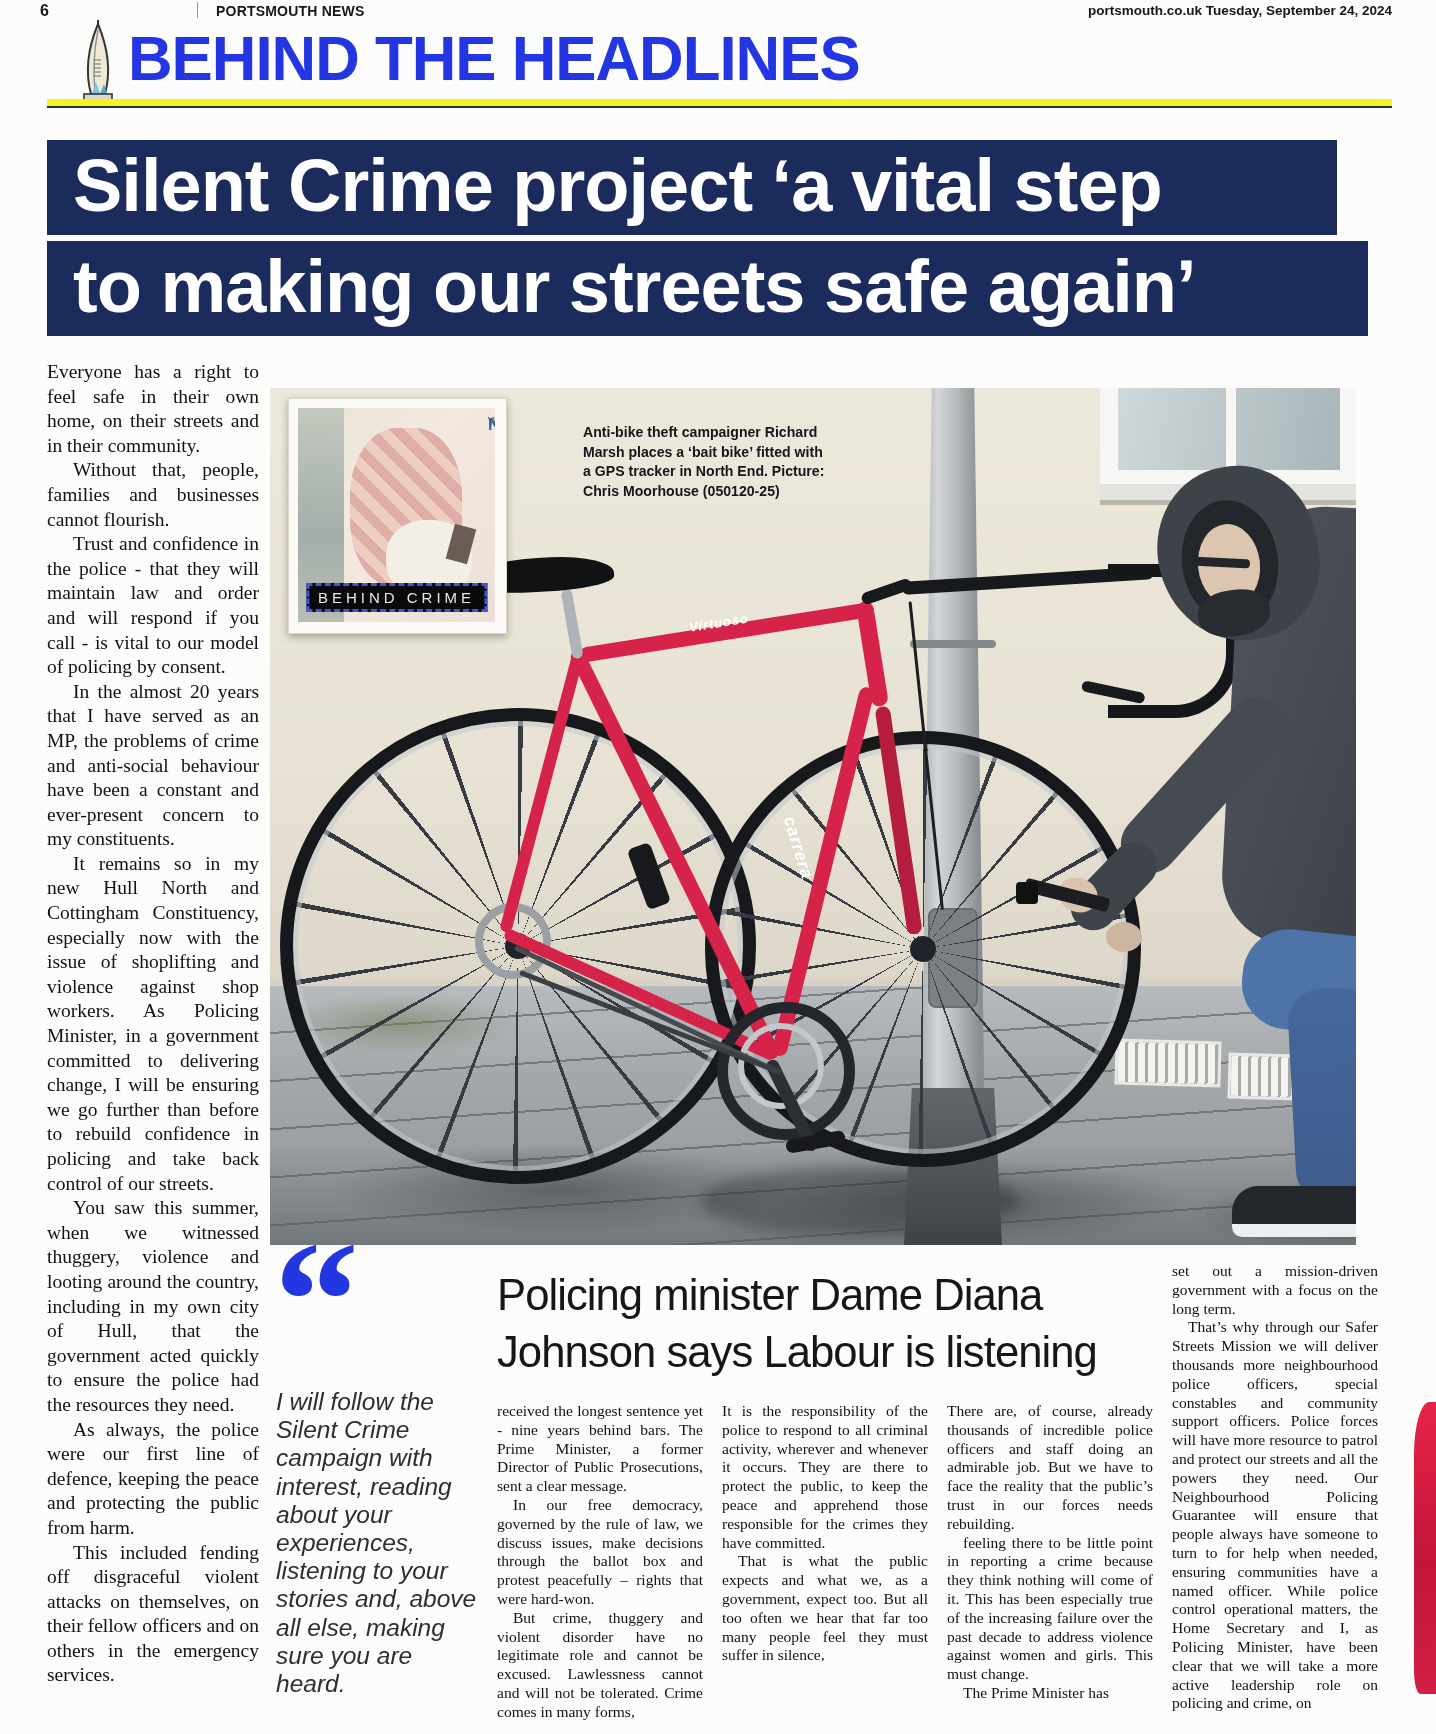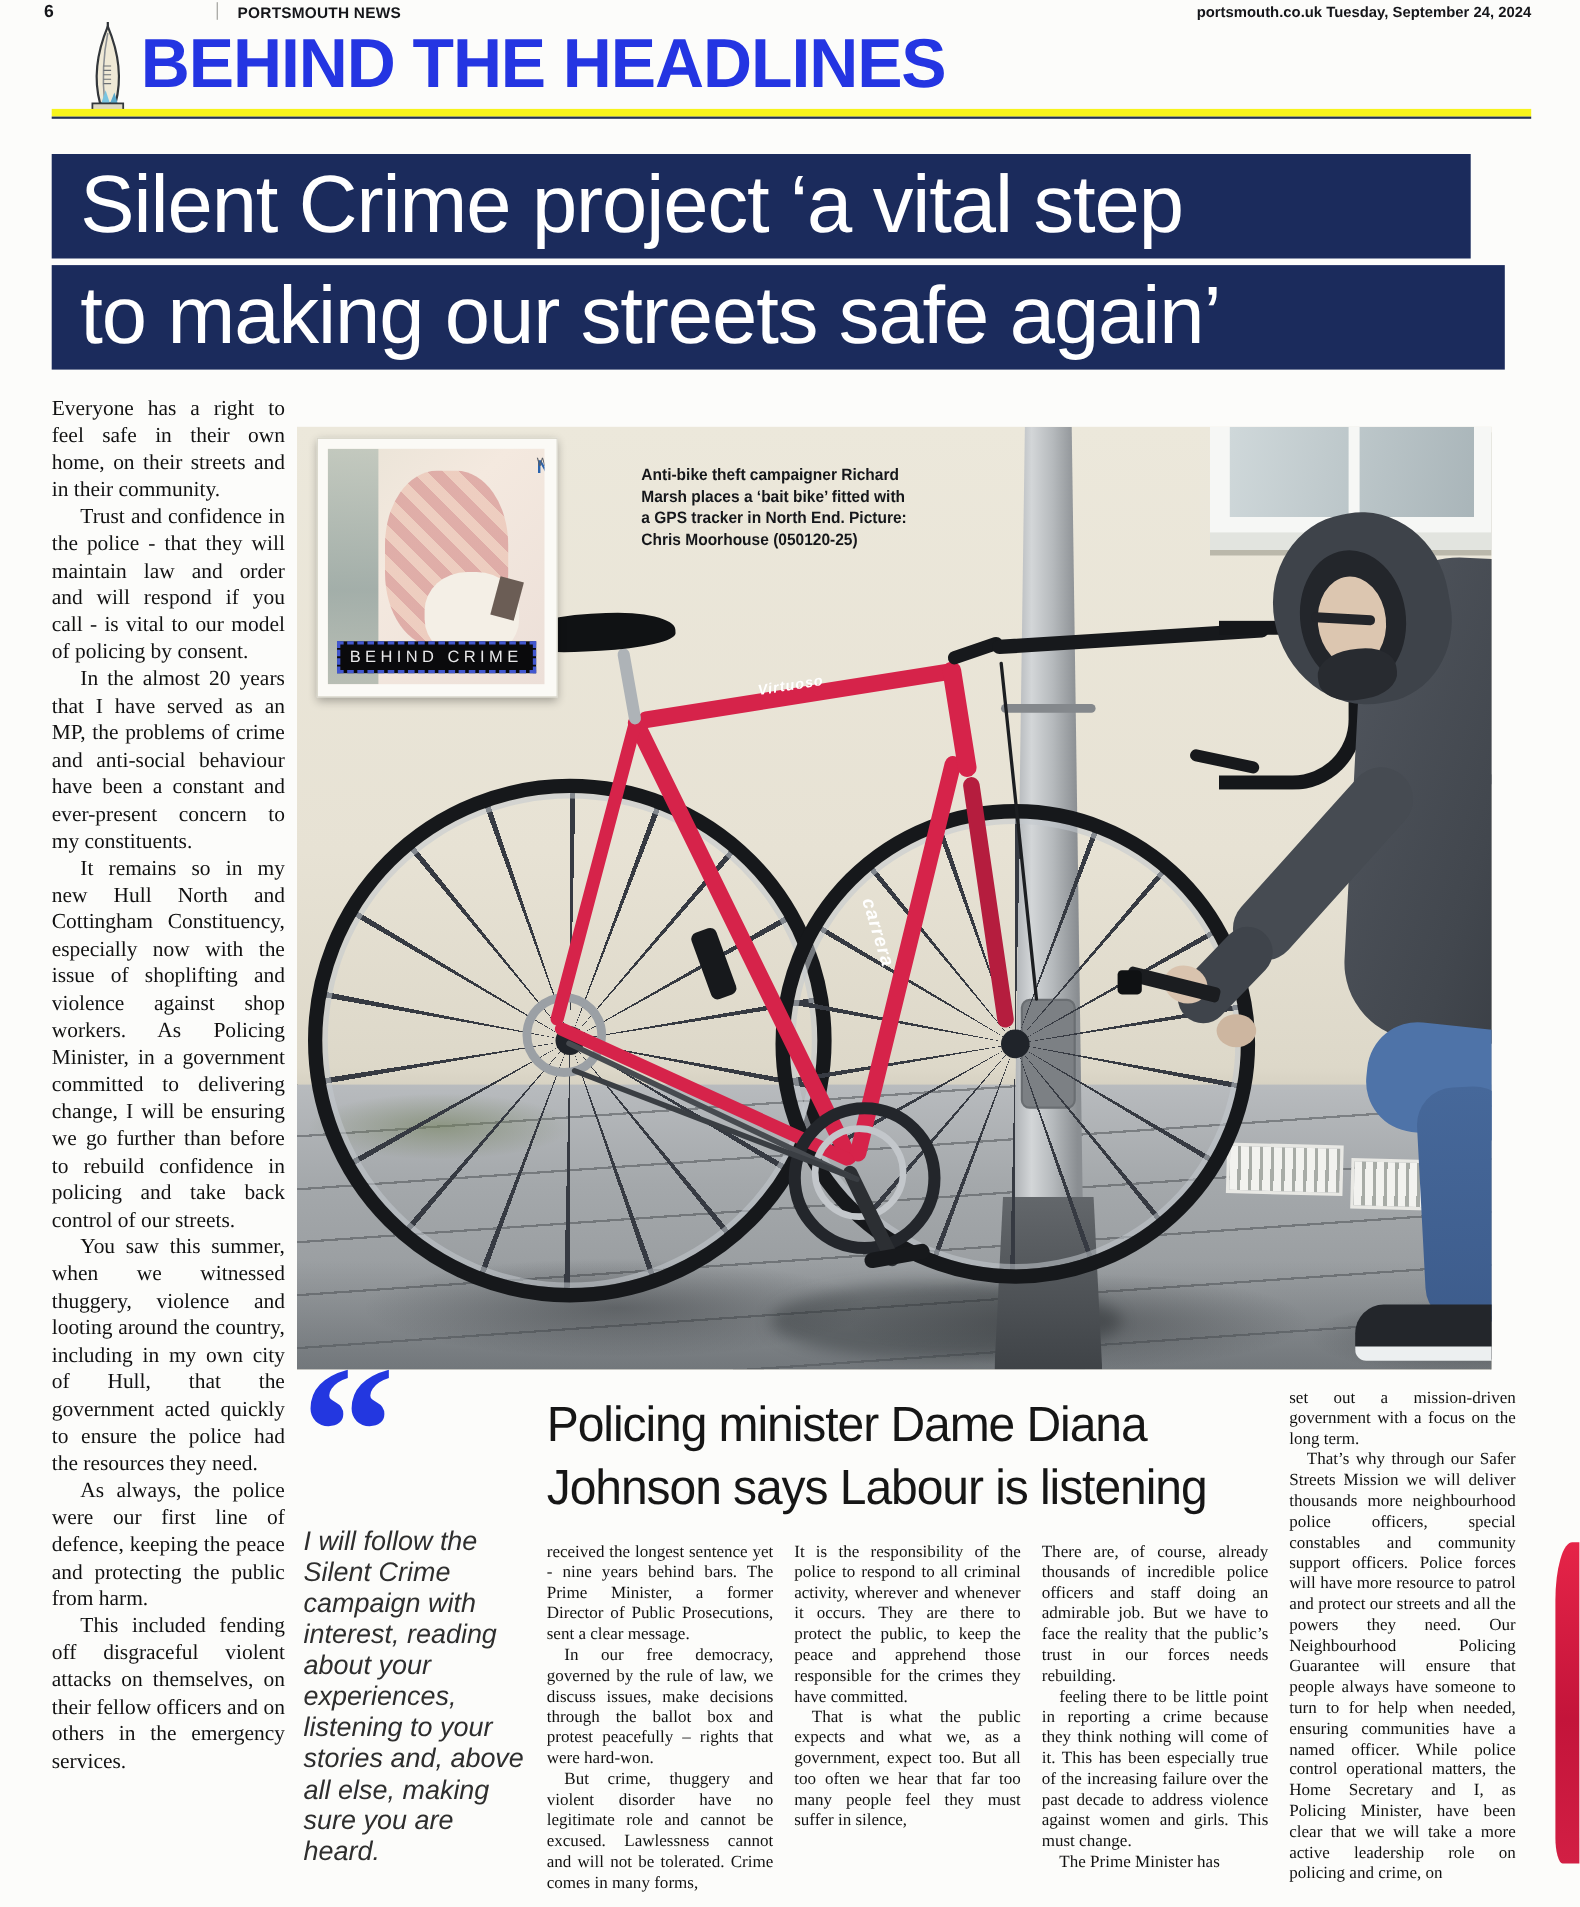--- a/index.html
+++ b/index.html
@@ -18,21 +18,21 @@
   
   .banner-title{position:absolute;left:128px;top:22px;font-family:"Liberation Sans",sans-serif;
       font-weight:bold;font-size:63px;letter-spacing:-1px;color:#2435e2;
       transform:scaleX(.98);transform-origin:0 0;white-space:nowrap;}
   .tower{position:absolute;left:70px;top:20px;}
   .rule-yellow{position:absolute;left:47px;top:99px;width:1345px;height:7px;background:#f7f41c;}
   .rule-navy{position:absolute;left:47px;top:106px;width:1345px;height:2px;background:#223056;}
 
   
   .hl{position:absolute;background:#1b2b5c;color:#fff;font-family:"Liberation Sans",sans-serif;
-      font-weight:normal;font-size:74px;letter-spacing:-1px;line-height:92px;padding-left:26px;
+      font-weight:bold;font-size:74px;letter-spacing:-1px;line-height:92px;padding-left:26px;
       white-space:nowrap;}
   .hl1{left:47px;top:140px;width:1264px;height:95px;}
   .hl2{left:47px;top:241px;width:1295px;height:95px;}
 
   
   .serifcol p{margin:0;text-align:justify;}
   .introcol{left:47px;top:360px;width:212px;height:1374px;overflow:hidden;
       font-size:19.5px;line-height:24.6px;}
   .introcol p + p{text-indent:26px;}
   .bcol{top:1402px;width:206px;height:332px;overflow:hidden;font-size:15.5px;line-height:18.8px;}
@@ -156,20 +156,21 @@
 </div>
 <div class="banner-title">BEHIND THE HEADLINES</div>
 <div class="rule-yellow"></div>
 <div class="rule-navy"></div>
 
 <div class="hl hl1">Silent Crime project ‘a vital step</div>
 <div class="hl hl2">to making our streets safe again’</div>
 
 <div class="abs serifcol introcol">
     <p>Everyone has a right to feel safe in their own home, on their streets and in their community.</p>
+    <p>Without that, people, families and businesses cannot flourish.</p>
     <p>Trust and confidence in the police - that they will maintain law and order and will respond if you call - is vital to our model of policing by consent.</p>
     <p>In the almost 20 years that I have served as an MP, the problems of crime and anti-social behaviour have been a constant and ever-present concern to my constituents.</p>
     <p>It remains so in my new Hull North and Cottingham Constituency, especially now with the issue of shoplifting and violence against shop workers. As Policing Minister, in a government committed to delivering change, I will be ensuring we go further than before to rebuild confidence in policing and take back control of our streets.</p>
     <p>You saw this summer, when we witnessed thuggery, violence and looting around the country, including in my own city of Hull, that the government acted quickly to ensure the police had the resources they need.</p>
     <p>As always, the police were our first line of defence, keeping the peace and protecting the public from harm.</p>
     <p>This included fending off disgraceful violent attacks on themselves, on their fellow officers and on others in the emergency services.</p>
   </div>
 
 <div id="photo">
   <div class="window">

